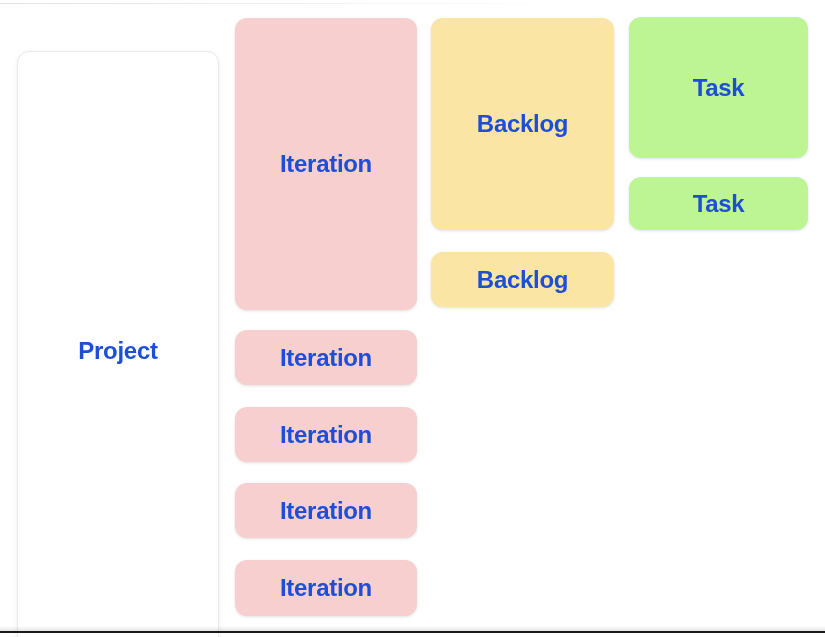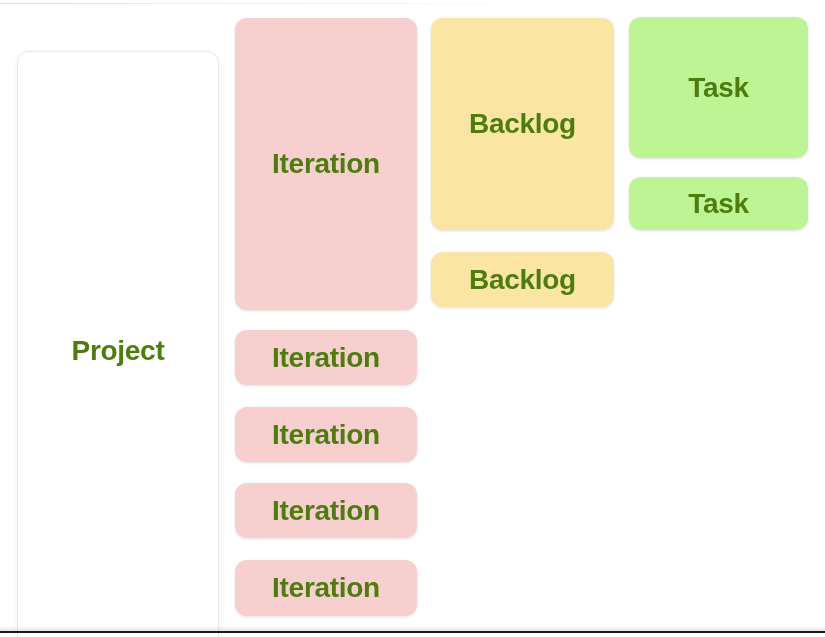--- a/index.html
+++ b/index.html
@@ -16,23 +16,23 @@
     border-radius: 12px;
     display: flex;
     align-items: center;
     justify-content: center;
     box-sizing: border-box;
     box-shadow: 0 1px 3px rgba(0,0,0,0.12);
     cursor: default;
   }
   .node span {
     font-weight: 700;
-    font-size: 28px;
+    font-size: 24px;
     letter-spacing: -0.3px;
-    color: #4d7c0f;
+    color: #1d4ed8;
     line-height: 1;
   }
   .project   { left: 17px;  top: 18px;  width: 202px; height: 599px;
                border: 1px solid #e9e9e9;
                box-shadow: 0 2px 6px rgba(0,0,0,0.06); }
   .it-main   { left: 235px; top: 18px;  width: 182px; height: 292px; }
   .it-2      { left: 235px; top: 330px; width: 182px; height: 55px; }
   .it-3      { left: 235px; top: 407px; width: 182px; height: 55px; }
   .it-4      { left: 235px; top: 483px; width: 182px; height: 55px; }
   .it-5      { left: 235px; top: 560px; width: 182px; height: 56px; }

